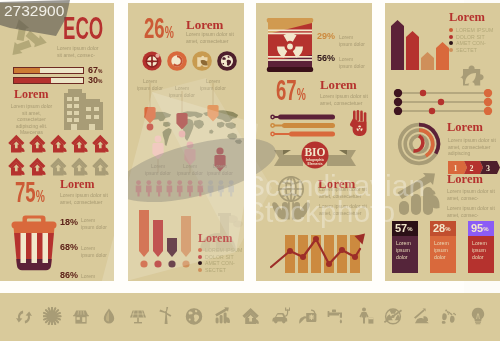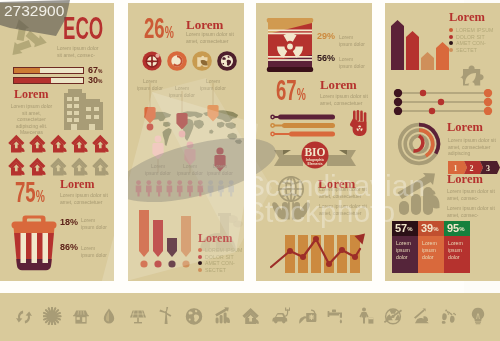--- a/index.html
+++ b/index.html
@@ -164,20 +164,24 @@
         <rect x="22.5" y="21" width="5.5" height="30" fill="#f2e7cb"></rect>
         <rect x="33.5" y="21" width="5.5" height="30" fill="#f2e7cb"></rect>
       </g>
     </svg>
     <div class="abs" style="left:60px;top:214px;width:54px;">
       <div style="display:flex;align-items:flex-start;">
           <span class="pct-sm st-pct">18%</span>
           <span class="body-txt st-lbl">Lorem ipsum dolor</span>
         </div>
       <div style="display:flex;align-items:baseline;margin-top:12px;">
+          <span class="pct-sm st-pct">68%</span>
+          <span class="body-txt st-lbl">Lorem ipsum dolor</span>
+        </div>
+      <div style="display:flex;align-items:baseline;margin-top:12px;">
           <span class="pct-sm st-pct">86%</span>
           <span class="body-txt st-lbl">Lorem ipsum dolor</span>
         </div>
     </div>
   </div>
 
   <div class="panel" id="p2">
     <div class="abs num-cond" style="left:16px;top:10px;"><span>26</span><span class="unit">%</span></div>
     <div class="abs lorem-h" style="left:58px;top:15px;">Lorem</div>
     <div class="abs body-txt" style="left:58px;top:28px;width:52px;">Lorem ipsum dolor sit amet, consectetuer</div>
@@ -566,37 +570,37 @@
         <rect x="33" y="15" width="10" height="28" rx="5"></rect>
         <path d="M7.5 20.5 L35.5 4 L33 1 L45 1.5 L43 13 L40.5 10 L12 27 Z"></path>
         <path d="M39 23 C46 22 50 26 49.5 36 C41.5 38 37.5 32 39 23z"></path>
         <path d="M38 19 C42 17 45 18 45.5 22 C42 24 38.5 23 38 19z"></path>
       </g>
     </svg>
     <div class="abs lorem-h" style="left:62px;top:170px;font-size:12.5px;white-space:nowrap;">Lorem</div>
     <div class="abs body-txt" style="left:62px;top:185px;width:52px;">Lorem ipsum dolor sit amet, consec-</div>
     <div class="abs body-txt" style="left:62px;top:202px;width:52px;">Lorem ipsum dolor sit amet, consec-</div>
 
-    <div class="abs" style="left:7px;top:218px;display:flex;">
+    <div class="abs" style="left:7px;top:218px;display:flex;gap:12px;">
       <div class="card" style="background:#55253a;">
         <div class="card-hd" style="background:#2b1016;">
             <span class="card-pct">57</span>
             <span class="card-unit">%</span>
           </div>
         <div class="card-tx">Lorem ipsum dolor</div>
       </div>
       <div class="card" style="background:#d9693c;">
         <div class="card-hd" style="background:#c14f2f;">
-            <span class="card-pct">39</span>
+            <span class="card-pct">28</span>
             <span class="card-unit">%</span>
           </div>
         <div class="card-tx">Lorem ipsum dolor</div>
       </div>
       <div class="card" style="background:#b5322e;">
-        <div class="card-hd" style="background:#15803d;">
+        <div class="card-hd" style="background:#8b5cf6;">
             <span class="card-pct">95</span>
             <span class="card-unit">%</span>
           </div>
         <div class="card-tx">Lorem ipsum dolor</div>
       </div>
     </div>
   </div>
 
   <div class="wm-clip">
     <svg width="500" height="341" viewBox="0 0 500 341" style="position:absolute;left:0;top:0;">

